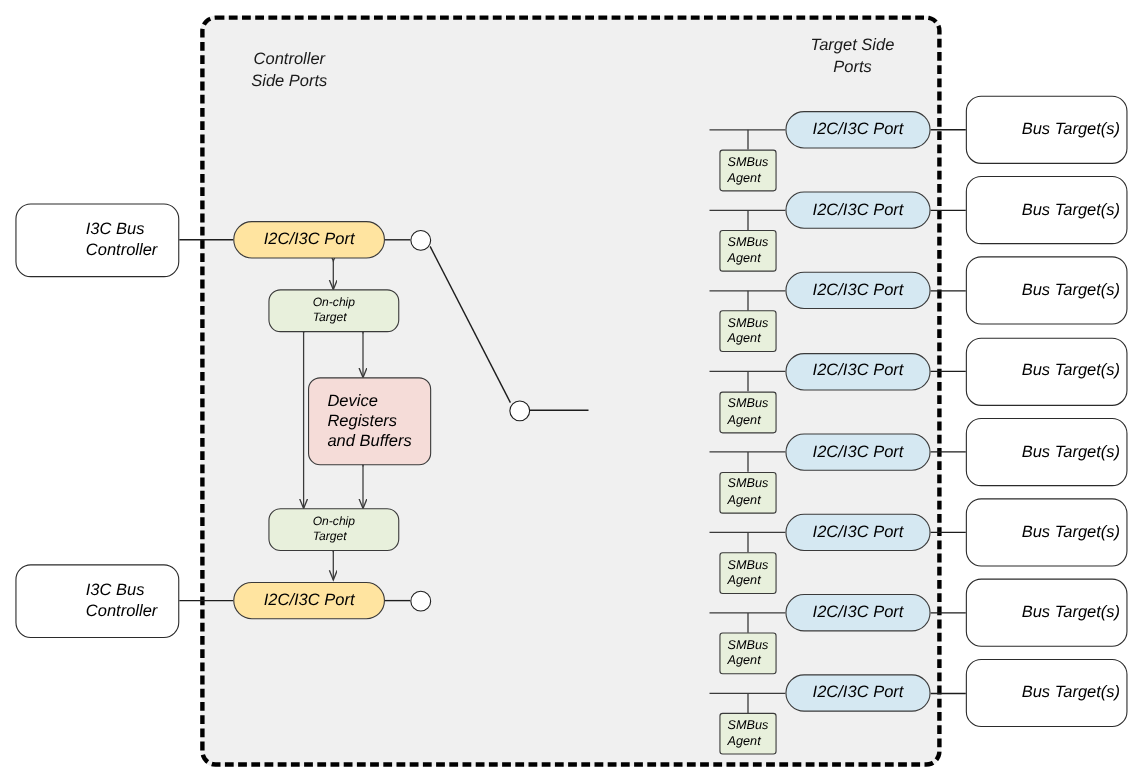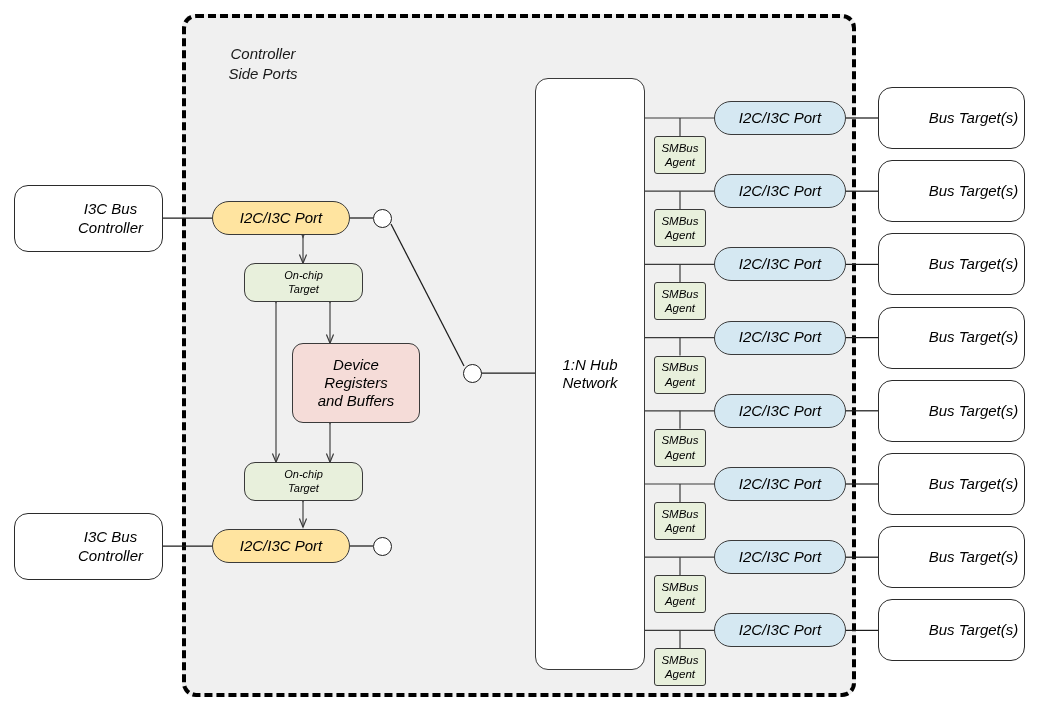--- a/index.html
+++ b/index.html
@@ -18,21 +18,21 @@
   #svg-layer{
     position:absolute;left:0;top:0;width:1039px;height:709px;
     pointer-events:none;
   }
   .node{
     position:absolute;
     box-sizing:border-box;
     display:flex;
     align-items:center;
     justify-content:center;
-    text-align:center;
+    text-align:left;
     color:#000000;
     line-height:1.22;
     white-space:pre-line;
   }
 
   
   .chip-boundary{
     position:absolute;
     left:182px; top:14px;
     width:674px; height:683px;
@@ -192,20 +192,22 @@
         <line x1="846" y1="410.8" x2="878" y2="410.8"></line>
         <line x1="846" y1="484" x2="878" y2="484"></line>
         <line x1="846" y1="557.2" x2="878" y2="557.2"></line>
         <line x1="846" y1="630.4" x2="878" y2="630.4"></line>
       </g>
   </svg>
 
   <div class="caption" style="left:203px; top:44px; width:120px;">Controller
 Side Ports</div>
 
+  <div class="caption" style="left:715px; top:31px; width:120px;">Target Side
+Ports</div>
 
   <div class="node ext-box" style="left:14px; top:185px; width:149px; height:67px;">I3C Bus
 Controller</div>
 
   <div class="node ext-box" style="left:14px; top:513px; width:149px; height:67px;">I3C Bus
 Controller</div>
 
   <div class="node port-yellow" style="left:212px; top:201px; width:138px; height:34px;">I2C/I3C Port</div>
 
   <div class="node port-yellow" style="left:212px; top:529px; width:138px; height:34px;">I2C/I3C Port</div>
@@ -213,26 +215,24 @@
   <div class="conn-dot" style="left:373px; top:209px;"></div>
   <div class="conn-dot" style="left:373px; top:537px;"></div>
   <div class="conn-dot" style="left:463px; top:364px;"></div>
 
   <div class="node onchip" style="left:244px; top:263px; width:119px; height:39px;">On-chip
 Target</div>
 
   <div class="node onchip" style="left:244px; top:462px; width:119px; height:39px;">On-chip
 Target</div>
 
-  <div class="node registers" style="left:292px; top:343px; width:128px; height:80px;">Device
+  <div class="node registers" style="left:280px; top:343px; width:112px; height:80px;">Device
 Registers
 and Buffers</div>
 
-  <div class="node hub" style="left:535px; top:78px; width:110px; height:592px;">1:N Hub
-Network</div>
 
   <div id="rows">
       <div class="node port-blue" style="left: 714px; top: 101px; width: 132px; height: 34px;">I2C/I3C Port</div>
       <div class="node smbus" style="left: 654px; top: 136px; width: 52px; height: 38px;">SMBus
 Agent</div>
       <div class="node ext-box" style="left: 878px; top: 87px; width: 147px; height: 62px;">Bus Target(s)</div>
       <div class="node port-blue" style="left: 714px; top: 174.2px; width: 132px; height: 34px;">I2C/I3C Port</div>
       <div class="node smbus" style="left: 654px; top: 209.2px; width: 52px; height: 38px;">SMBus
 Agent</div>
       <div class="node ext-box" style="left: 878px; top: 160.2px; width: 147px; height: 62px;">Bus Target(s)</div>

